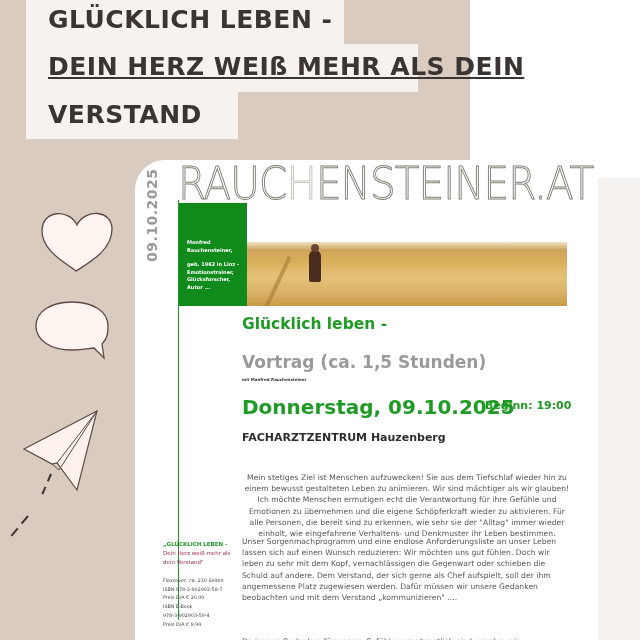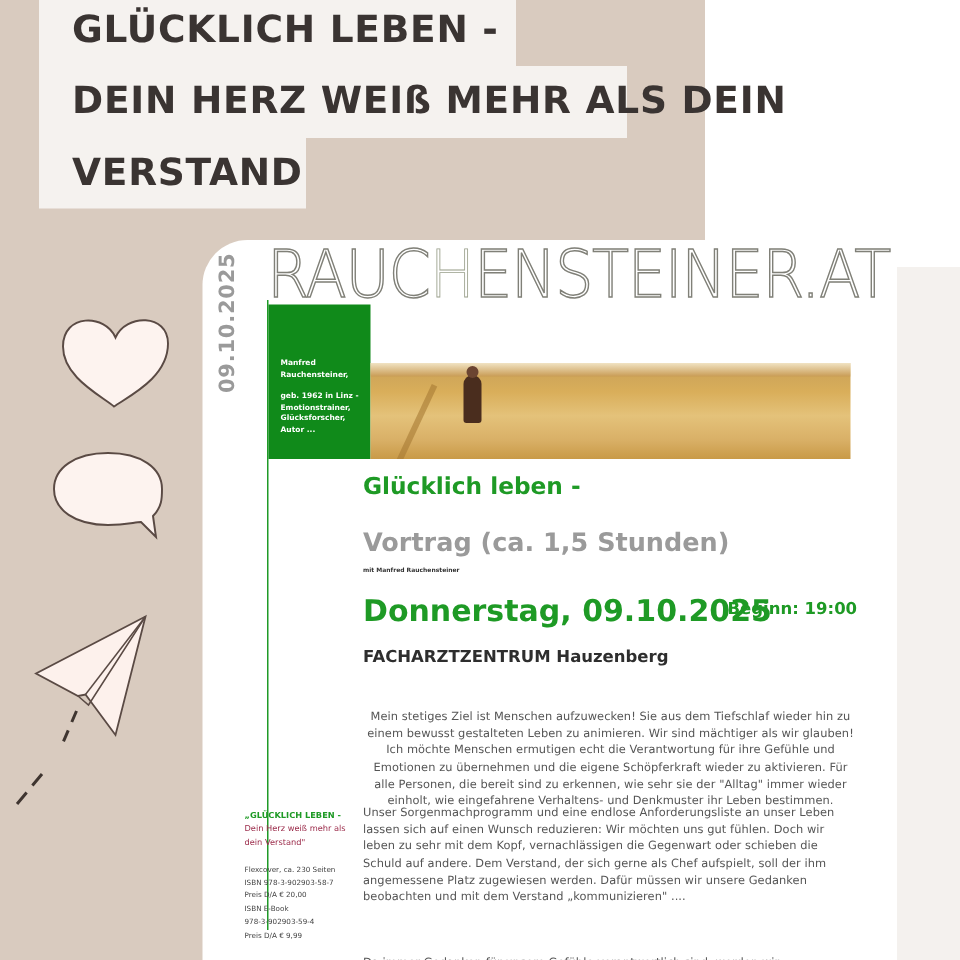--- a/index.html
+++ b/index.html
@@ -6,22 +6,22 @@
   html, body { width: 640px; height: 640px; overflow: hidden; background: #ffffff; }
   body { position: relative; font-family: "DejaVu Sans", sans-serif; }
 
   .beige-panel { position: absolute; left: 0; top: 0; width: 470px; height: 640px; background: #d9cbbf; }
   .right-strip { position: absolute; left: 598px; top: 178px; width: 42px; height: 462px; background: #f4f1ee; }
 
   .title-line { position: absolute; background: #f5f2ef; color: #3a3432;
     font-family: "DejaVu Sans", sans-serif; font-weight: bold; letter-spacing: 0.5px;
     font-size: 25px; line-height: 46px; padding: 0 14px 0 22px; white-space: nowrap; }
   .title-line.l1 { left: 26px; top: 0; height: 44px; width: 318px; line-height: 40px; }
-  .title-line.l2 { left: 26px; top: 44px; height: 48px; width: 392px; }
-  .title-line.l3 { left: 26px; top: 92px; height: 47px; width: 178px; }
+  .title-line.l2 { left: 26px; top: 44px; height: 48px; width: 392px; text-decoration: underline; }
+  .title-line.l3 { left: 26px; top: 92px; height: 47px; width: 212px; }
 
   .card { position: absolute; left: 135px; top: 160px; width: 463px; height: 480px; background: #ffffff;
     border-top-left-radius: 30px; }
 
   .brand { position: absolute; left: 178px; top: 158px; font-family: "DejaVu Sans", sans-serif;
     font-weight: 200; font-size: 44px; letter-spacing: -1px; color: #7a7a74; transform: scaleX(0.92); transform-origin: left top;
     -webkit-text-stroke: 0.2px #7a7a74; color: transparent; }
   .brand span { color: #ffffff; -webkit-text-stroke: 1px #808078; }
 
   .date-vertical { position: absolute; left: 144px; top: 262px; transform: rotate(-90deg); transform-origin: left top;

